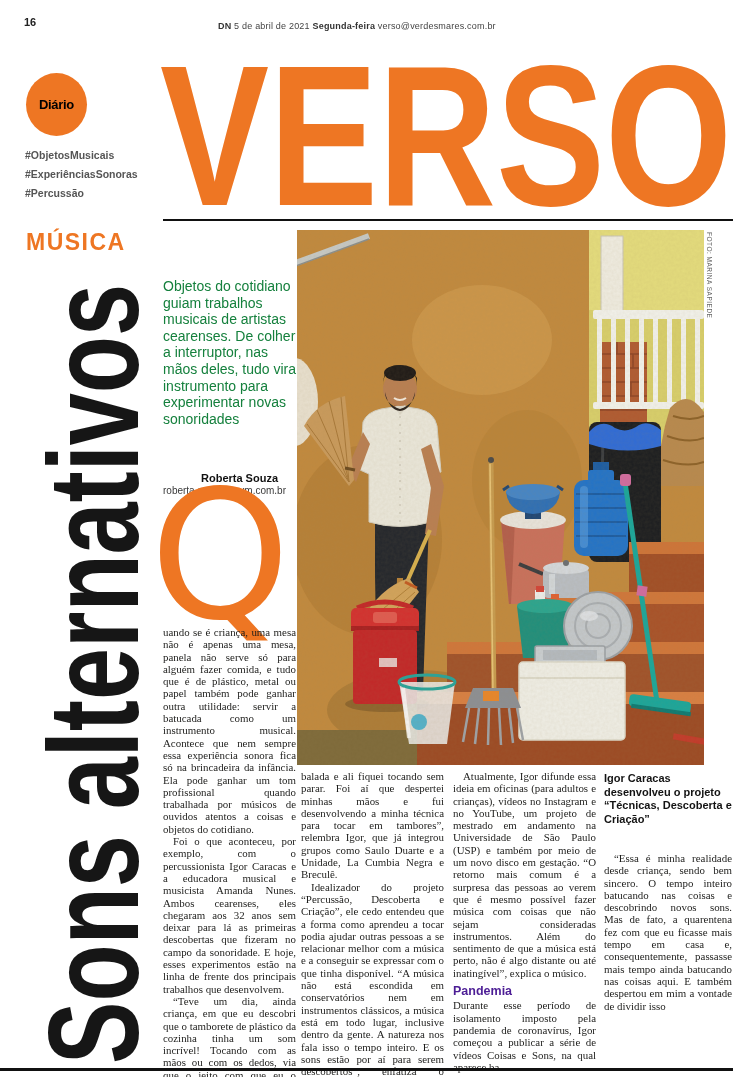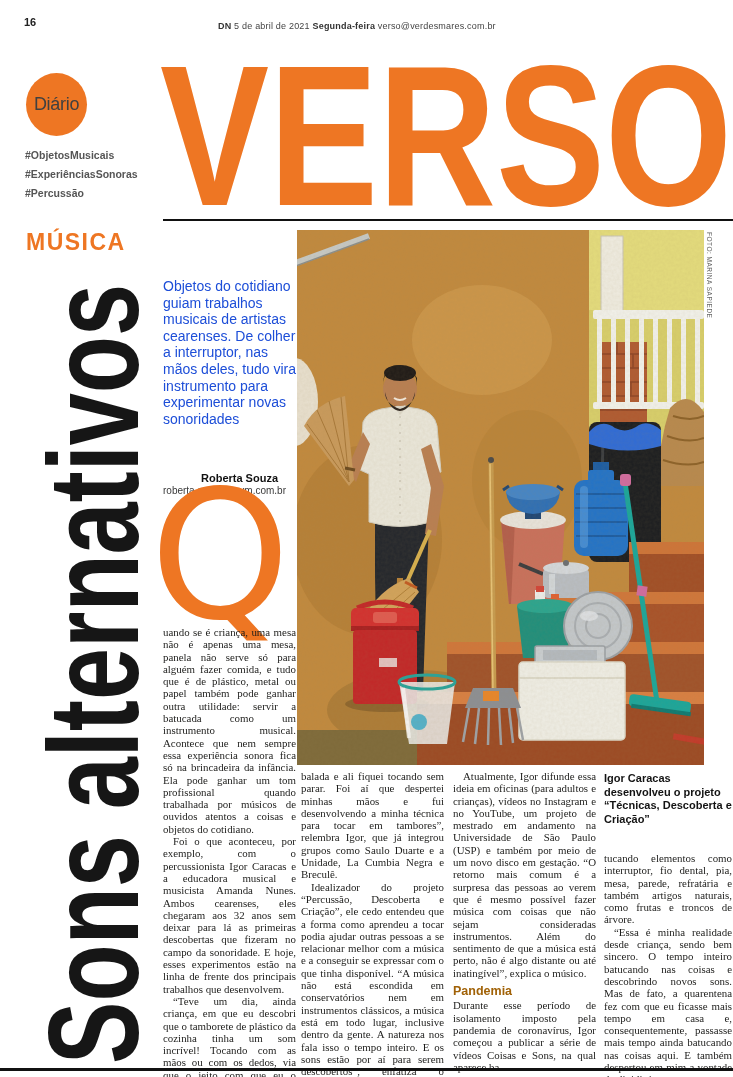--- a/index.html
+++ b/index.html
@@ -5,33 +5,33 @@
   html,body{margin:0;padding:0;background:#e8e8e8;}
   .page{position:relative;width:733px;height:1077px;margin:0 auto;background:#ffffff;overflow:hidden;
         font-family:"Liberation Sans",sans-serif;color:#1d1d1b;}
   
   .pagenum{position:absolute;left:24px;top:16px;font-size:11px;font-weight:bold;color:#222;}
   .masthead{position:absolute;left:218px;top:21px;font-size:9px;color:#444;letter-spacing:.2px;}
   .masthead b{color:#333;}
   
   .badge{position:absolute;left:26px;top:73px;width:61px;height:63px;border-radius:50%;
          background:#EE7623;display:flex;align-items:center;justify-content:center;}
-  .badge span{color:#404040;font-weight:normal;font-size:18px;letter-spacing:-.3px;}
+  .badge span{color:#000000;font-weight:bold;font-size:13px;letter-spacing:-.3px;}
   .tags{position:absolute;left:25px;top:146px;font-size:10.5px;font-weight:bold;color:#555;line-height:19px;}
   
   .logo-svg{position:absolute;left:158px;top:50px;}
   .logo-svg text{font-family:"Liberation Sans",sans-serif;font-weight:bold;fill:#EE7623;}
   .rule-top{position:absolute;left:163px;top:219px;width:570px;height:2px;background:#111;}
   .rule-bottom{position:absolute;left:0;top:1068px;width:733px;height:3px;background:#111;}
   
   .section{position:absolute;left:26px;top:229px;font-size:23px;font-weight:bold;color:#EE7623;letter-spacing:1.5px;text-align:center;}
   .headline-svg{position:absolute;left:0;top:266px;}
   .headline-svg text{font-family:"Liberation Sans",sans-serif;font-weight:bold;fill:#161616;}
   
-  .intro{position:absolute;left:163px;top:278px;width:134px;font-size:14px;line-height:16.6px;color:#1d4ed8;}
+  .intro{position:absolute;left:163px;top:278px;width:134px;font-size:14px;line-height:16.6px;color:#15803d;}
   .byline{position:absolute;left:163px;top:472px;font-size:11px;}
   .byline .auth{font-weight:bold;color:#111;padding-left:38px;}
   .byline .mail{font-size:10px;color:#3a3a3a;margin-top:1px;}
   
   .dropcap{position:absolute;left:150px;top:468px;font-family:"DejaVu Sans",sans-serif;
            font-size:178px;line-height:1;color:#EE7623;}
   
   .photo{position:absolute;left:297px;top:230px;width:407px;height:535px;}
   .credit{position:absolute;left:706px;top:232px;font-size:6.5px;color:#666;letter-spacing:.5px;
           writing-mode:vertical-rl;}
@@ -40,21 +40,21 @@
   
   .col{position:absolute;top:770px;width:143px;font-family:"Liberation Serif",serif;
        font-size:10.9px;line-height:12.3px;text-align:justify;color:#1d1d1b;}
   .col p{margin:0;}
   .col p.ind{text-indent:10px;}
   .col1{left:163px;top:626px;width:133px;}
   .col2{left:301px;}
   .col3{left:453px;}
   .col4{left:604px;top:852px;width:128px;}
   .subhead{font-family:"Liberation Sans",sans-serif;font-weight:bold;font-size:12.5px;
-           margin:6px 0 2px 0!important;color:#a16207;text-align:left;}
+           margin:6px 0 2px 0!important;color:#4c1d95;text-align:left;}
 </style>
 </head>
 <body>
 
 <div class="page">
 
   <div class="pagenum">16</div>
   <div class="masthead">
     <b>DN</b>
     <span>5 de abril de 2021</span>
@@ -314,18 +314,17 @@
   <div class="col col2">
     <p>balada e ali fiquei tocando sem parar. Foi aí que despertei minhas mãos e fui desenvolvendo a minha técnica para tocar em tambores”, relembra Igor, que já integrou grupos como Saulo Duarte e a Unidade, La Cumbia Negra e Breculê.</p>
     <p class="ind">Idealizador do projeto “Percussão, Descoberta e Criação”, ele cedo entendeu que a forma como aprendeu a tocar podia ajudar outras pessoas a se relacionar melhor com a música e a conseguir se expressar com o que tinha disponível. “A música não está escondida em conservatórios nem em instrumentos clássicos, a música está em todo lugar, inclusive dentro da gente. A natureza nos fala isso o tempo inteiro. E os sons estão por aí para serem descobertos”, enfatiza o percussionista.</p>
   </div>
   <div class="col col3">
     <p class="ind">Atualmente, Igor difunde essa ideia em oficinas (para adultos e crianças), vídeos no Instagram e no YouTube, um projeto de mestrado em andamento na Universidade de São Paulo (USP) e também por meio de um novo disco em gestação. “O retorno mais comum é a surpresa das pessoas ao verem que é mesmo possível fazer música com coisas que não sejam consideradas instrumentos. Além do sentimento de que a música está perto, não é algo distante ou até inatingível”, explica o músico.</p>
     <p class="subhead">Pandemia</p>
     <p>Durante esse período de isolamento imposto pela pandemia de coronavírus, Igor começou a publicar a série de vídeos Coisas e Sons, na qual aparece ba-</p>
   </div>
   <div class="col col4">
-    <p>tucando elementos como interruptor, fio dental, pia, mesa, parede, refratária e também artigos naturais, como frutas e troncos de árvore.</p>
     <p class="ind">“Essa é minha realidade desde criança, sendo bem sincero. O tempo inteiro batucando nas coisas e descobrindo novos sons. Mas de fato, a quarentena fez com que eu ficasse mais tempo em casa e, consequentemente, passasse mais tempo ainda batucando nas coisas aqui. E também despertou em mim a vontade de dividir isso</p>
   </div>
 
   <div class="rule-bottom"></div>
 </div>
 
 </body></html>

